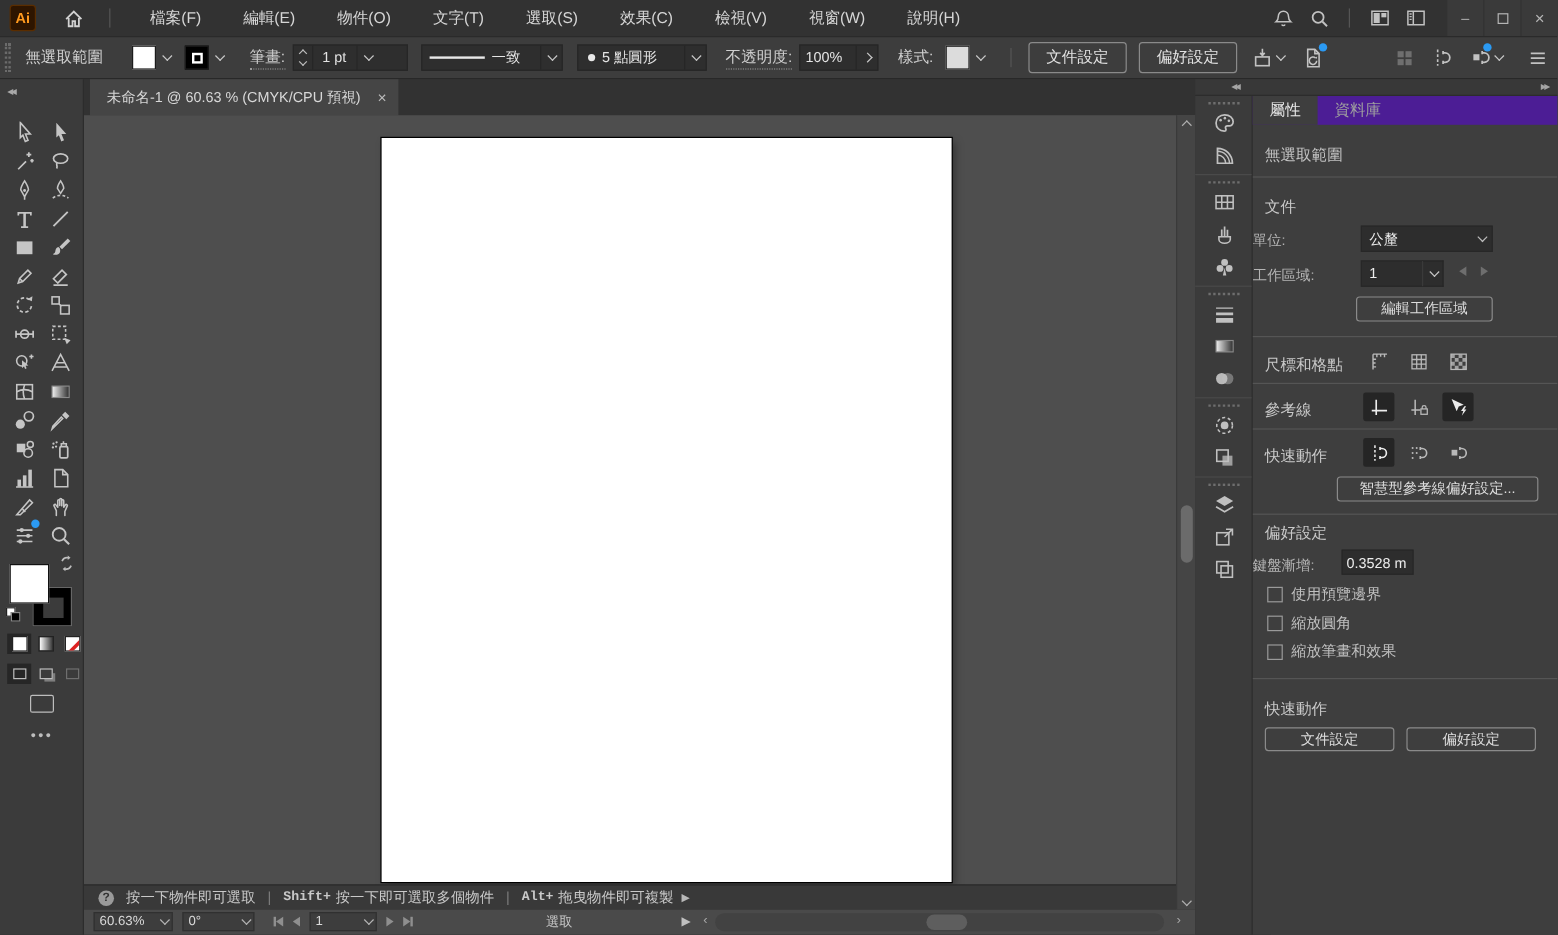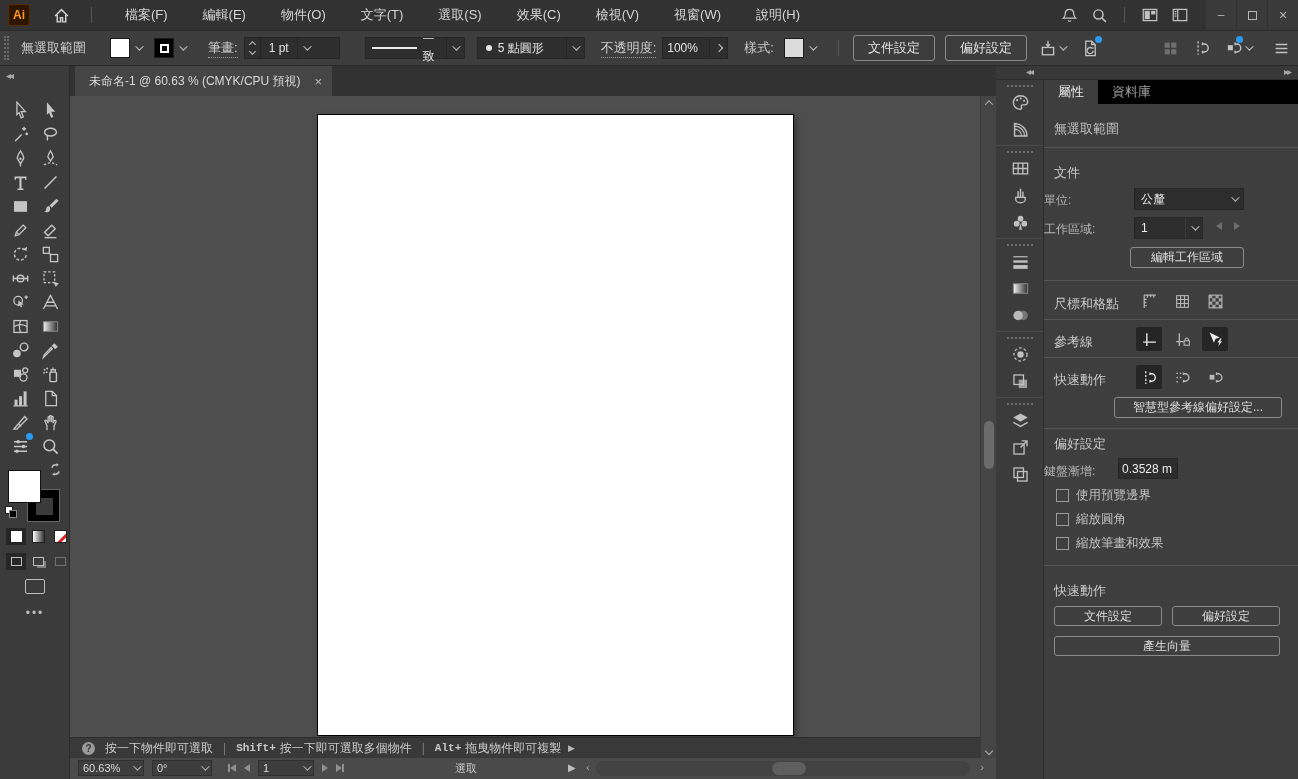--- a/index.html
+++ b/index.html
@@ -107,21 +107,21 @@
   .panelhead .r { position:absolute; right:8px; top:0; color:#a5a5a5; font-size:10px; letter-spacing:-2px; }
   .strip { left:996px; top:80px; width:48px; height:699px; background:#3b3b3b; border-right:1px solid #2c2c2c; }
   .strip .grp { border-top:1px solid #4a4a4a; padding-top:2px; margin-top:2px; }
   .strip .grp:first-child { border-top:none; margin-top:0; }
   .gripdots { width:26px; margin:3px auto 2px; border-top:2px dotted #6e6e6e; }
   .sicon { width:48px; height:27px; display:flex; align-items:center; justify-content:center; color:#c0c0c0; }
   .sicon svg { width:19px; height:19px; }
 
   
   .props { left:1044px; top:80px; width:254px; height:699px; background:#3e3e3e; font-size:12px; }
-  .ptabs { position:absolute; left:0; top:0; width:254px; height:24px; background:#000000; display:flex; }
+  .ptabs { position:absolute; left:0; top:0; width:254px; height:24px; background:#4c1d95; display:flex; }
   .ptab { padding:0 14px; height:24px; display:flex; align-items:center; color:#9f9f9f; font-size:13px; }
   .ptab.active { background:#3e3e3e; color:#e8e8e8; }
   .p-nosel { position:absolute; left:10px; top:40px; color:#c0c0c0; font-size:13px; }
   .pdiv { position:absolute; left:0; width:254px; border-top:1px solid #555; }
   .psection { position:absolute; left:10px; color:#c9c9c9; font-size:13px; }
   .plabel { position:absolute; color:#b5b5b5; text-align:left; }
   .pfield { position:absolute; background:#2d2d2d; border:1px solid #272727; color:#ededed; display:flex; align-items:center; padding:0 6px; font-size:12px; }
   .pfield .chev { margin-left:auto; border-color:#bdbdbd; }
   .pchevseg { position:absolute; background:#2d2d2d; border:1px solid #272727; border-left:1px solid #3a3a3a; display:flex; align-items:center; justify-content:center; }
   .pbtn-row { position:absolute; display:flex; gap:7px; }
@@ -467,21 +467,21 @@
   <div class="dfield" style="width:96px">
     <div class="stepper">
         <i class="up"></i>
         <i class="dn"></i>
       </div>
     <span style="padding:0 8px">1 pt</span>
     <div class="dseg">
         <span class="chev"></span>
       </div>
   </div>
-  <div class="dfield" style="width:100px;margin-left:25px">
+  <div class="dfield" style="width:118px;margin-left:11px">
     <span class="linepreview"></span>
     <span>一致</span>
     <div class="dseg" style="margin-left:auto">
         <span class="chev"></span>
       </div>
   </div>
   <div class="dfield" style="width:108px;margin-left:12px">
     <span class="brush-dot"></span>
     <span>5 點圓形</span>
     <div class="dseg" style="margin-left:auto">
@@ -997,14 +997,13 @@
   </div>
   <div class="cbrow" style="top:455px">
     <span class="cbox"></span>
     <span>縮放筆畫和效果</span>
   </div>
   <div class="pdiv" style="top:485px"></div>
 
   <div class="psection" style="top:502px">快速動作</div>
   <button class="btn" style="left:10px;top:526px;width:108px;height:20px">文件設定</button>
   <button class="btn" style="left:128px;top:526px;width:108px;height:20px">偏好設定</button>
-  <button class="btn" style="left:10px;top:556px;width:226px;height:20px">產生向量</button>
 </div>
 
 </body></html>

